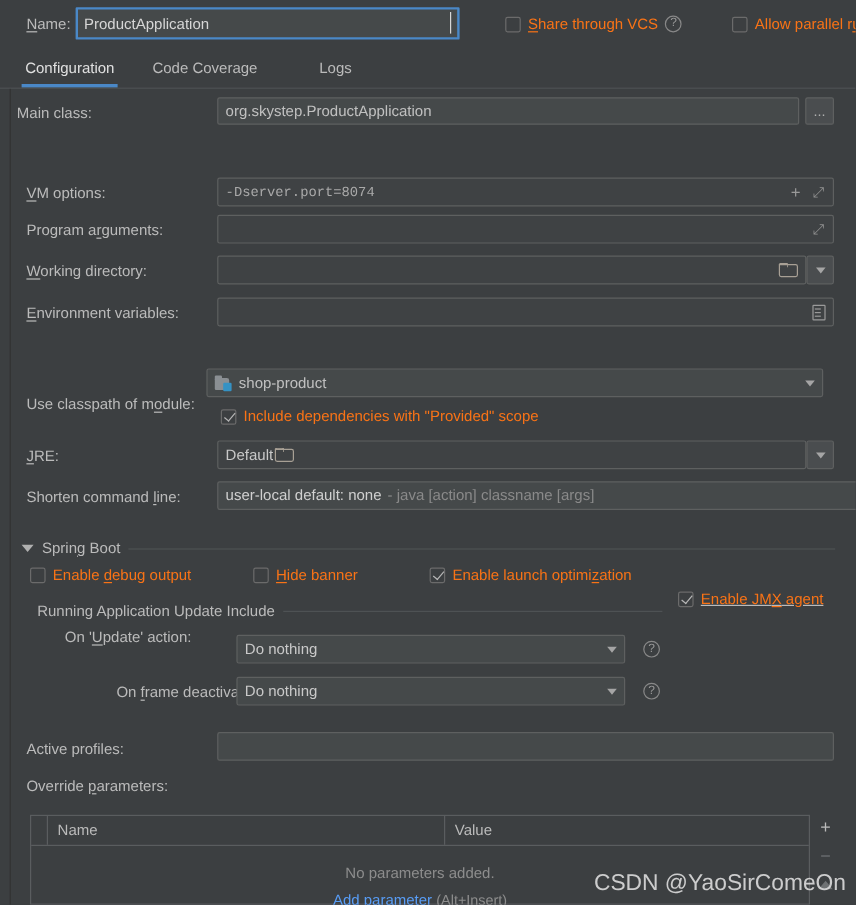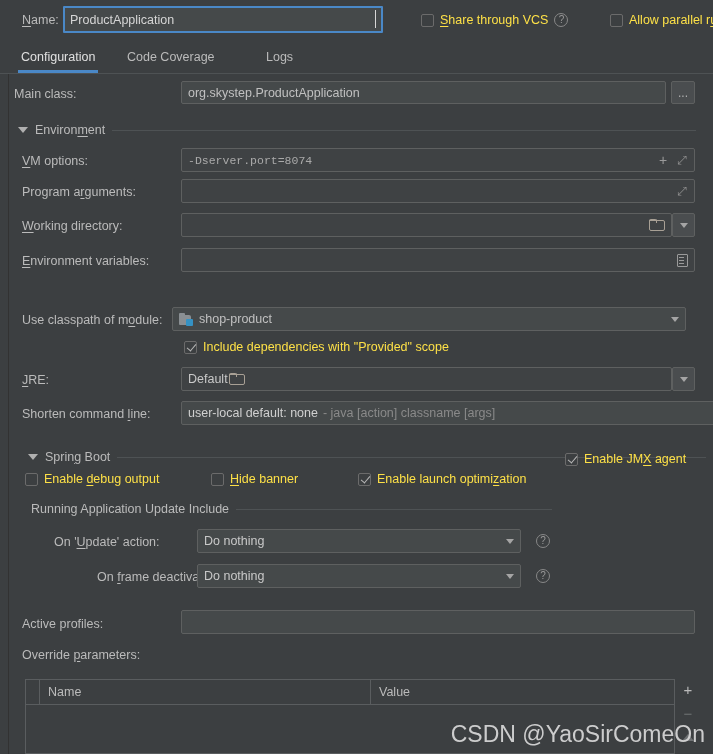--- a/index.html
+++ b/index.html
@@ -29,21 +29,21 @@
   .cb-row { position: absolute; display: flex; align-items: center; gap: 6px; }
   .cb {
     width: 13px; height: 13px; border: 1px solid #6b6b6b; background: #3c3f41;
     border-radius: 2px; position: relative; flex: none;
   }
   .cb.checked::after {
     content: "";
     position: absolute; left: 4px; top: 0px; width: 4px; height: 8px;
     border: solid #b8b8b8; border-width: 0 1.6px 1.6px 0; transform: rotate(40deg);
   }
-  .cb-label { font-size: 12.5px; color: #fde047; white-space: nowrap; }
+  .cb-label { font-size: 12.5px; color: #f97316; white-space: nowrap; }
   .help-icon {
     width: 14px; height: 14px; border: 1px solid #888; border-radius: 50%;
     color: #999; font-size: 10px; line-height: 12px; text-align: center; flex: none;
   }
 
   
   .tabs { position: absolute; left: 0; top: 44px; width: 713px; height: 30px; }
   .tab {
     position: absolute; top: 0; height: 29px; line-height: 27px;
     font-size: 12.5px; color: #bbbbbb; padding: 0 3px; cursor: default;
@@ -123,21 +123,21 @@
   .add-link { color: #589df6; font-size: 12.5px; }
   .hint { color: #8d8d8d; font-size: 12px; }
 
   .side-btns { position:absolute; display:flex; flex-direction:column; align-items:center; gap:0; }
   .side-btn { width: 22px; height: 24px; display:flex; align-items:center; justify-content:center; color:#bbbbbb; font-size:15px; }
   .side-btn.dis { color: #6e7173; }
   .tri-up { width:0;height:0;border-left:6px solid transparent;border-right:6px solid transparent;border-bottom:7px solid #6e7173; }
 
   .watermark {
     position: absolute; right: 8px; bottom: 6px;
-    font-size: 23px; color: #d9d9d9; opacity: .92; white-space: nowrap;
+    font-size: 19px; color: #d9d9d9; opacity: .92; white-space: nowrap;
     font-family: "Liberation Sans", sans-serif;
   }
 </style>
 </head>
 <body>
 
 <div class="header">
   <span class="lbl name-label"><span class="u">N</span>ame:</span>
   <input class="name-input" value="ProductApplication" style="">
   <div class="caret"></div>
@@ -165,25 +165,20 @@
   <div class="vdivider"></div>
 
   <span class="lbl" style="left:14px; top:13px;">Main class:</span>
   <div class="field" style="left:181px; top:7px; width:485px; height:23px;">
     <span class="txt">org.skystep.ProductApplication</span>
   </div>
   <div class="btn-sq" style="left:671px; top:7px; width:24px; height:23px;">
     <span>...</span>
   </div>
 
-  <div class="sect" style="left:18px; top:49px; width:678px;">
-    <span class="tri"></span>
-    <span class="stitle">Environ<span class="u">m</span>ent</span>
-    <span class="line" style="flex:1;"></span>
-  </div>
 
   <span class="lbl" style="left:22px; top:80px;"><span class="u">V</span>M options:</span>
   <div class="field readonly" style="left:181px; top:74px; width:514px; height:24px; padding-right:2px;">
     <span class="txt mono" style="flex:1;">-Dserver.port=8074</span>
     <span class="icon-slot plus-ico" style="width:18px;">+</span>
     <span class="icon-slot expand-ico" style="width:20px;">⤢</span>
   </div>
 
   <span class="lbl" style="left:22px; top:111px;">Program a<span class="u">r</span>guments:</span>
   <div class="field readonly" style="left:181px; top:105px; width:514px; height:24px; padding-right:2px;">
@@ -203,21 +198,21 @@
   </div>
 
   <span class="lbl" style="left:22px; top:180px;"><span class="u">E</span>nvironment variables:</span>
   <div class="field readonly" style="left:181px; top:174px; width:514px; height:24px; padding-right:4px;">
     <span class="txt" style="flex:1;"></span>
     <span class="icon-slot" style="width:16px;">
         <span class="list-ico"></span>
       </span>
   </div>
 
-  <span class="lbl" style="left:22px; top:239px;">Use classpath of m<span class="u">o</span>dule:</span>
+  <span class="lbl" style="left:22px; top:256px;">Use classpath of m<span class="u">o</span>dule:</span>
   <div class="field" style="left:172px; top:233px; width:514px; height:24px;">
     <span class="mod-ico">
         <span class="b1"></span>
         <span class="b2"></span>
       </span>
     <span class="txt" style="flex:1;">shop-product</span>
     <span class="arrow-down"></span>
   </div>
 
   <div class="cb-row" style="left:184px; top:266px;">
@@ -236,49 +231,49 @@
     <span class="arrow-down"></span>
   </div>
 
   <span class="lbl" style="left:22px; top:333px;">Shorten command <span class="u">l</span>ine:</span>
   <div class="field" style="left:181px; top:327px; width:582px; height:24px;">
     <span class="txt" style="color:#d0d0d0;">user-local default: none</span>
     <span class="txt dim" style="flex:1; margin-left:5px;">- java [action] classname [args]</span>
     <span class="arrow-down"></span>
   </div>
 
-  <div class="sect" style="left:28px; top:376px; width:678px;">
+  <div class="sect" style="left:18px; top:376px; width:678px;">
     <span class="tri"></span>
     <span class="stitle">Sprin<span class="u">g</span> Boot</span>
     <span class="line" style="flex:1;"></span>
   </div>
 
   <div class="cb-row" style="left:25px; top:398px;">
     <span class="cb"></span>
     <span class="cb-label">Enable <span class="u">d</span>ebug output</span>
   </div>
   <div class="cb-row" style="left:211px; top:398px;">
     <span class="cb"></span>
     <span class="cb-label"><span class="u">H</span>ide banner</span>
   </div>
   <div class="cb-row" style="left:358px; top:398px;">
     <span class="cb checked"></span>
     <span class="cb-label">Enable launch optimi<span class="u">z</span>ation</span>
   </div>
-  <div class="cb-row" style="left:565px; top:378px;">
+  <div class="cb-row" style="left:565px; top:418px;text-decoration:underline;">
     <span class="cb checked"></span>
     <span class="cb-label">Enable JM<span class="u">X</span> agent</span>
   </div>
 
   <div class="sect" style="left:31px; top:428px; width:521px;">
     <span class="stitle">Running Application Update Include</span>
     <span class="line" style="flex:1;"></span>
   </div>
 
-  <span class="lbl" style="left:54px; top:461px;">On '<span class="u">U</span>pdate' action:</span>
+  <span class="lbl" style="left:54px; top:450px;">On '<span class="u">U</span>pdate' action:</span>
   <div class="field" style="left:197px; top:455px; width:324px; height:24px;">
     <span class="txt" style="flex:1; color:#c9c9c9;">Do nothing</span>
     <span class="arrow-down"></span>
   </div>
   <span class="help-icon" style="position:absolute; left:536px; top:460px;">?</span>
 
   <span class="lbl" style="left:54px; top:496px;margin-left:43px;">On <span class="u">f</span>rame deactivation:</span>
   <div class="field" style="left:197px; top:490px; width:324px; height:24px;">
     <span class="txt" style="flex:1; color:#c9c9c9;">Do nothing</span>
     <span class="arrow-down"></span>
@@ -292,20 +287,27 @@
 
   <span class="lbl" style="left:22px; top:574px;">Override <span class="u">p</span>arameters:</span>
 
   <div class="tbl" style="left:25px; top:605px; width:650px; height:75px;">
     <div class="tbl-head">
       <span class="vsep" style="left:13px;"></span>
       <span class="cell" style="left:14px; width:330px;">Name</span>
       <span class="vsep" style="left:344px;"></span>
       <span class="cell" style="left:345px; width:304px;">Value</span>
     </div>
+    <div class="tbl-body">
+      <div class="empty-msg" style="top:16px;">No parameters added.</div>
+      <div class="empty-msg" style="top:38px;">
+        <span class="add-link">Add parameter</span>
+        <span class="hint">(Alt+Insert)</span>
+      </div>
+    </div>
   </div>
 
   <div class="side-btns" style="left:677px; top:603px;">
     <span class="side-btn">+</span>
     <span class="side-btn dis">−</span>
     <span class="side-btn">
         <span class="tri-up"></span>
       </span>
     <span class="side-btn"></span>
   </div>

